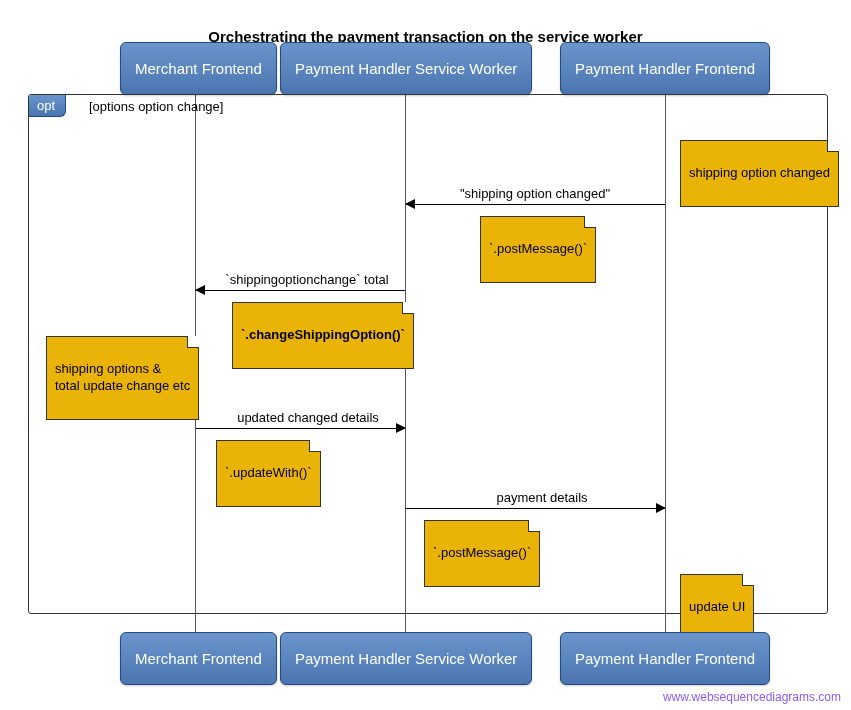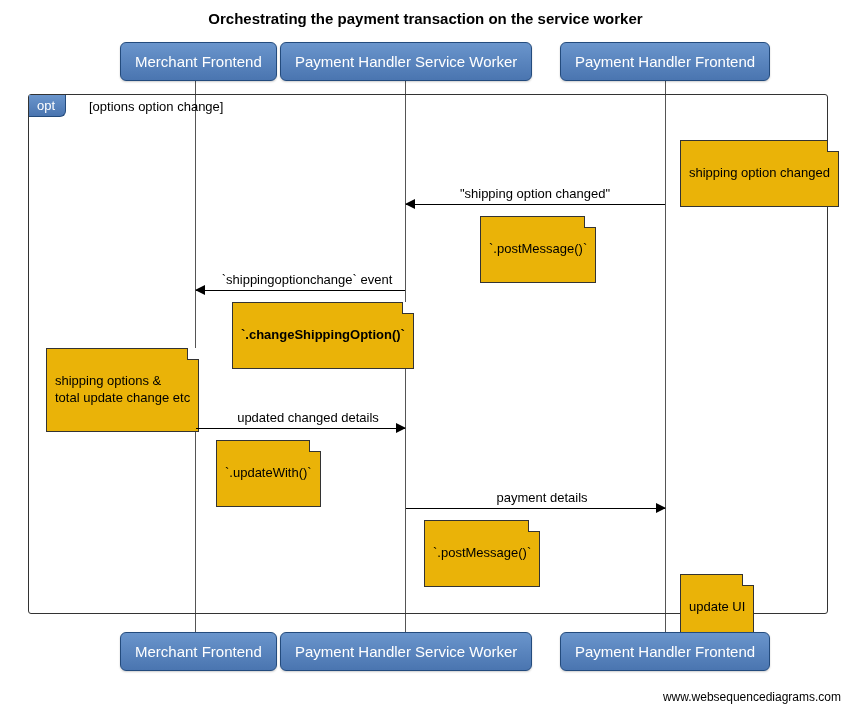--- a/index.html
+++ b/index.html
@@ -9,36 +9,36 @@
     font-family: Arial, Helvetica, sans-serif;
     background: #fff;
     width: 851px;
     height: 710px;
     position: relative;
   }
   .title {
     text-align: center;
     font-weight: bold;
     font-size: 15px;
-    padding: 10px 0 8px 0;
+    padding: 28px 0 8px 0;
   }
   .participants {
     position: absolute;
     left: 0;
     width: 100%;
   }
   .participants.top { top: 42px; }
   .participants.bottom { top: 632px; }
   .participant {
     position: absolute;
     background: linear-gradient(#6a95cc, #4a75b0);
     color: #fff;
     border: 1px solid #234b7d;
     border-radius: 6px;
-    padding: 10px 14px;
+    padding: 17px 14px;
     font-size: 15px;
     text-align: center;
     white-space: nowrap;
     box-shadow: 0 1px 2px rgba(0,0,0,.2);
   }
   .lifeline {
     position: absolute;
     top: 80px;
     width: 1px;
     height: 552px;
@@ -105,21 +105,21 @@
     border-top:5px solid transparent;
     border-bottom:5px solid transparent;
   }
   .arrow.left::after  { left:-1px;  border-right:10px solid #000; }
   .arrow.right::after { right:-1px; border-left:10px solid #000; }
   .attribution {
     position: absolute;
     right: 10px;
     bottom: 6px;
     font-size: 12px;
-    color: #000000;
+    color: #8b5cf6;
   }
   .note .dogear {
     position:absolute; top:-1px; right:-1px; width:12px; height:12px;
     background:#fff;
     border-left:1px solid #333;
     border-bottom:1px solid #333;
   }
   .note .dogear::after{
     content:""; position:absolute; top:0;left:0;
     width:0;height:0;
@@ -152,28 +152,28 @@
   <div class="dogear"></div>
 </div>
 
 <div class="msg-label" style="left:445px; top:186px; width:180px;">"shipping option changed"</div>
 <div class="arrow left" style="left:406px; top:204px; width:259px;"></div>
 <div class="note" style="left:480px; top:216px;">
   <span>`.postMessage()`</span>
   <div class="dogear"></div>
 </div>
 
-<div class="msg-label" style="left:212px; top:272px; width:190px;">`shippingoptionchange` event</div>
+<div class="msg-label" style="left:212px; top:272px; width:190px;">`shippingoptionchange` total</div>
 <div class="arrow left" style="left:196px; top:290px; width:209px;"></div>
 <div class="note" style="left:232px; top:302px;font-weight:bold;">
   <span>`.changeShippingOption()`</span>
   <div class="dogear"></div>
 </div>
 
-<div class="note" style="left:46px; top:348px;">
+<div class="note" style="left:46px; top:336px;">
   <div>shipping options &amp;</div>
   <div>total update change etc</div>
   <div class="dogear"></div>
 </div>
 
 <div class="msg-label" style="left:228px; top:410px; width:160px;">updated changed details</div>
 <div class="arrow right" style="left:196px; top:428px; width:209px;"></div>
 <div class="note" style="left:216px; top:440px;">
   <span>`.updateWith()`</span>
   <div class="dogear"></div>

